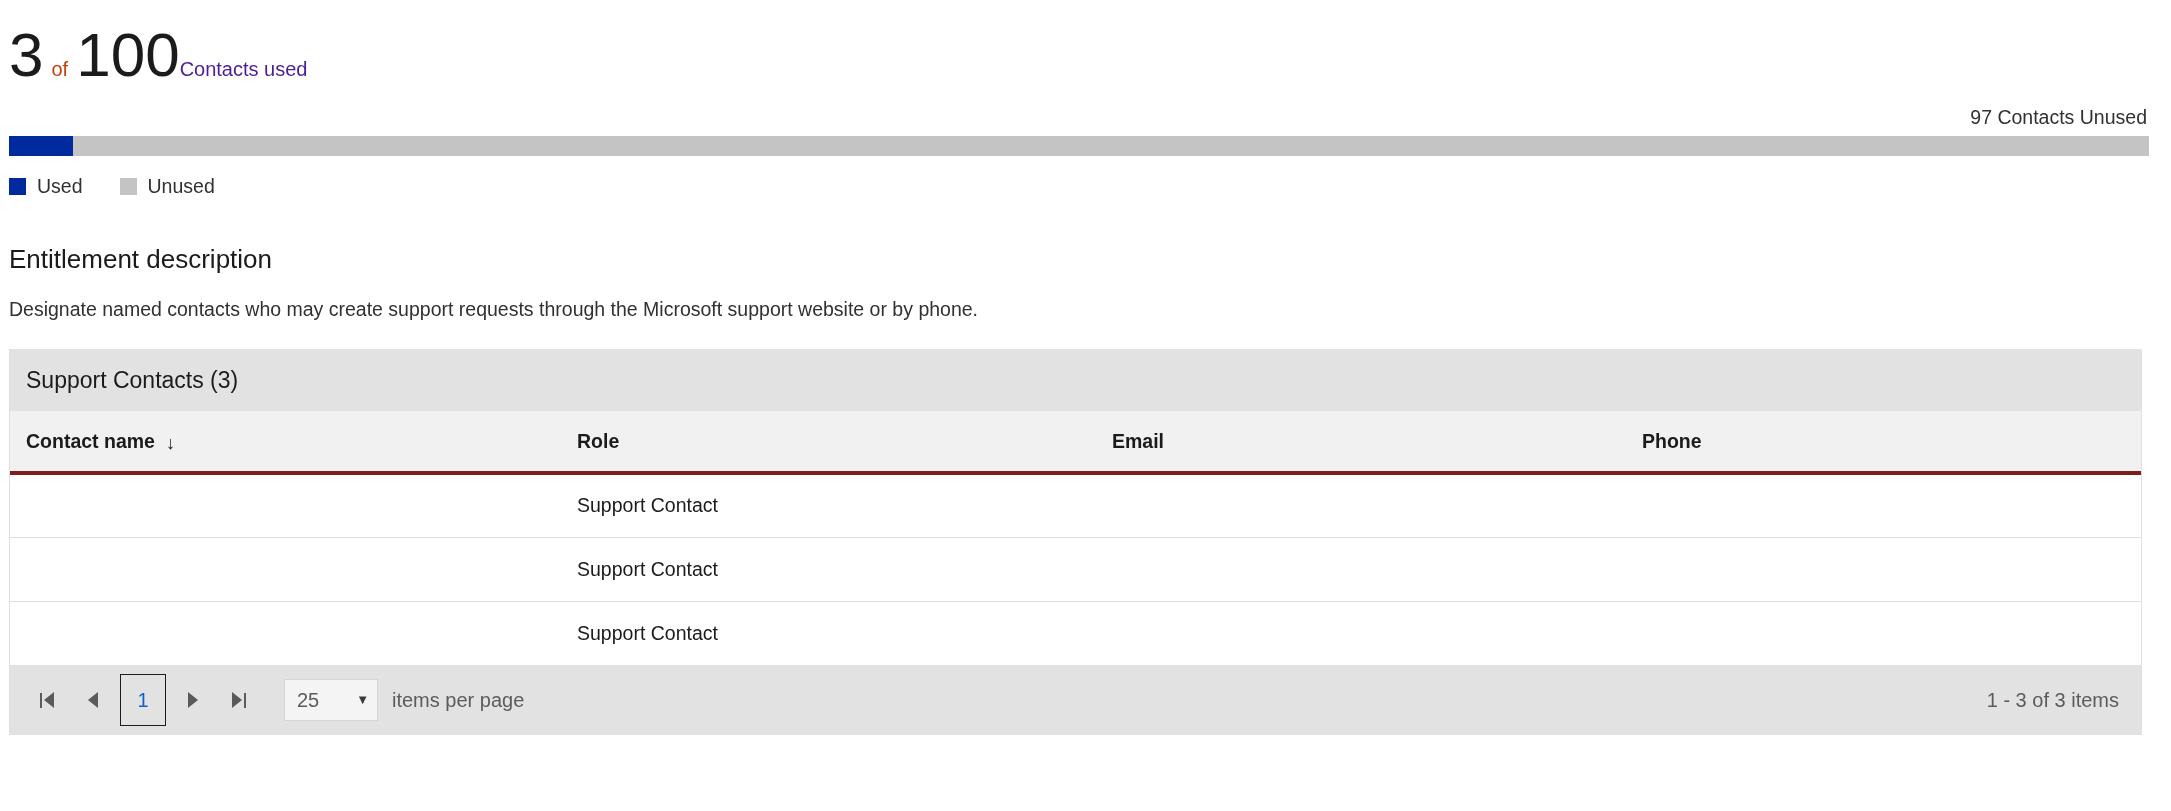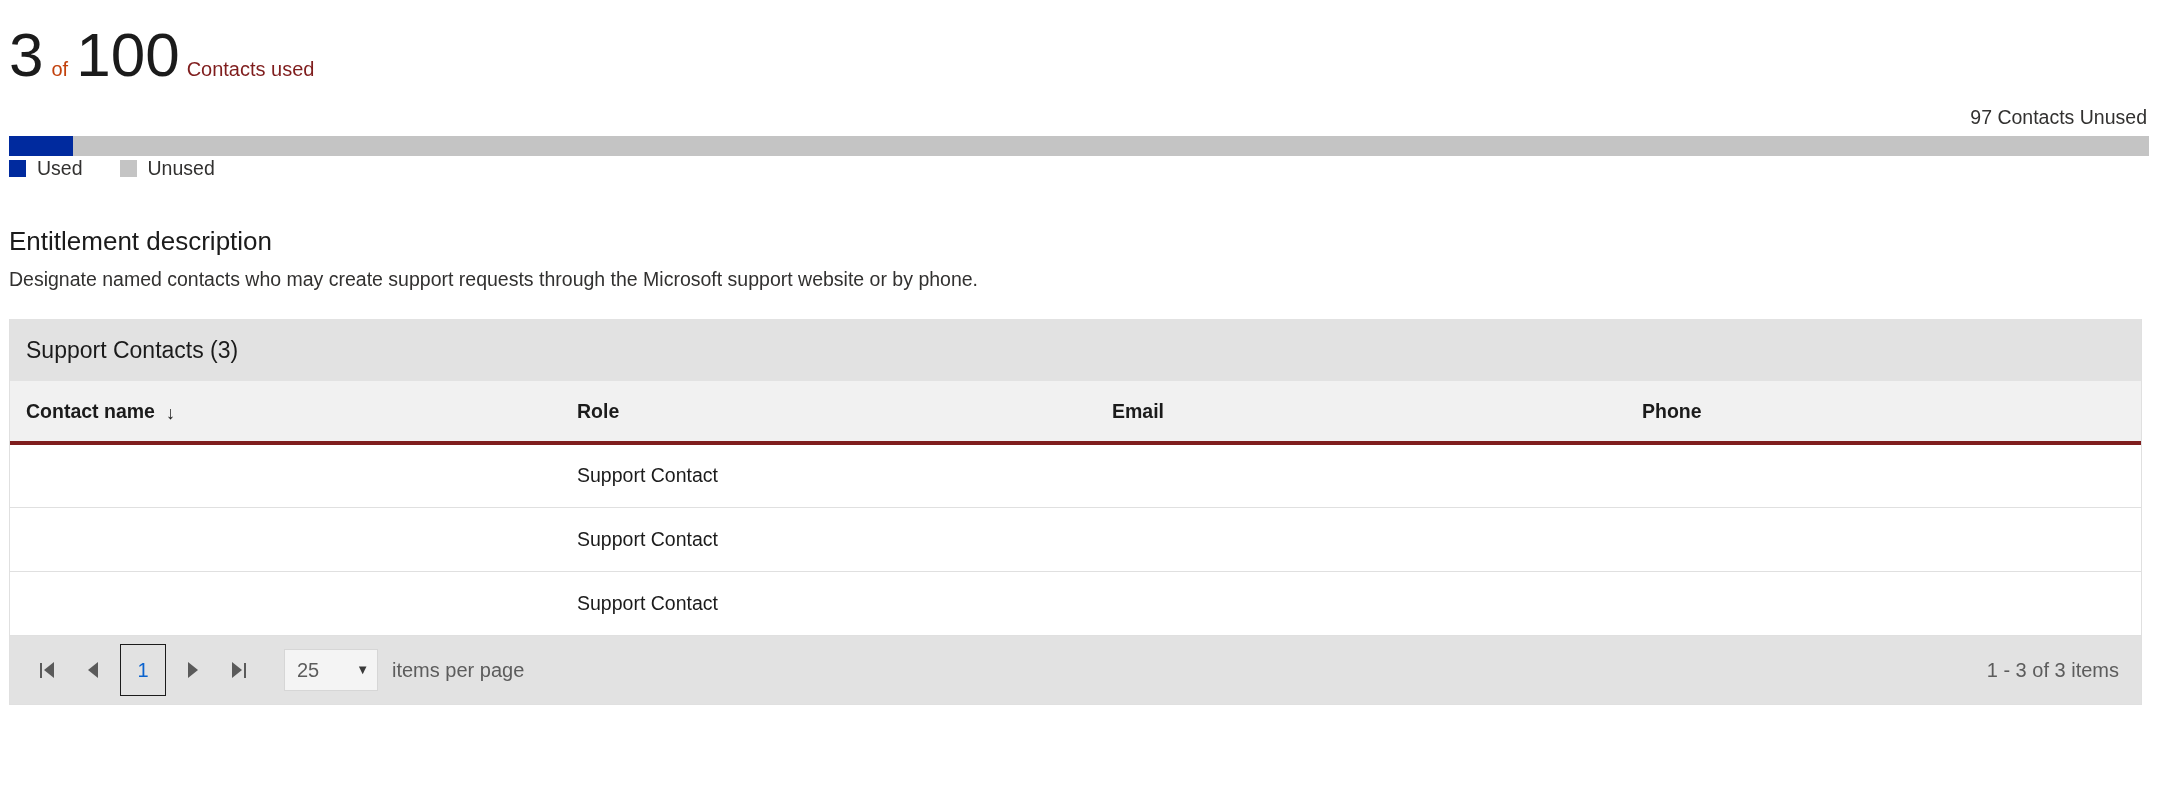--- a/index.html
+++ b/index.html
@@ -62,22 +62,21 @@
     margin: 0 8px 0 8px;
   }
   .usage-total {
     font-size: 62px;
     line-height: 62px;
     font-weight: 300;
     color: #1b1b1b;
   }
   .usage-caption {
     font-size: 20px;
-    color: #7f1d1d;
-    margin-left: 7px;
+    color: #4c1d95;
   }
 
   
   .progress-wrap {
     margin-top: 19px;
     padding: 0 22px 0 9px;
   }
   .progress-topline {
     display: flex;
     justify-content: flex-end;
@@ -93,20 +92,21 @@
     background: #c4c4c4;
     display: flex;
   }
   .progress-fill {
     height: 100%;
     background: #002a9e;
   }
 
   
   .legend {
+    margin-top: 18px;
     padding-left: 9px;
     display: flex;
     align-items: center;
   }
   .legend-item {
     display: flex;
     align-items: center;
     margin-right: 37px;
   }
   .legend-swatch {
@@ -127,21 +127,21 @@
     padding-left: 9px;
   }
   .entitlement-title {
     font-size: 26px;
     font-weight: 400;
     line-height: 34px;
     color: #1b1b1b;
     margin: 0;
   }
   .entitlement-desc {
-    margin-top: 8px;
+    margin-top: 20px;
     font-size: 19.5px;
     line-height: 26px;
     color: #323130;
   }
 
   
   .grid {
     margin: 27px 29px 0 9px;
     border: 1px solid #e0e0e0;
     border-top: none;

